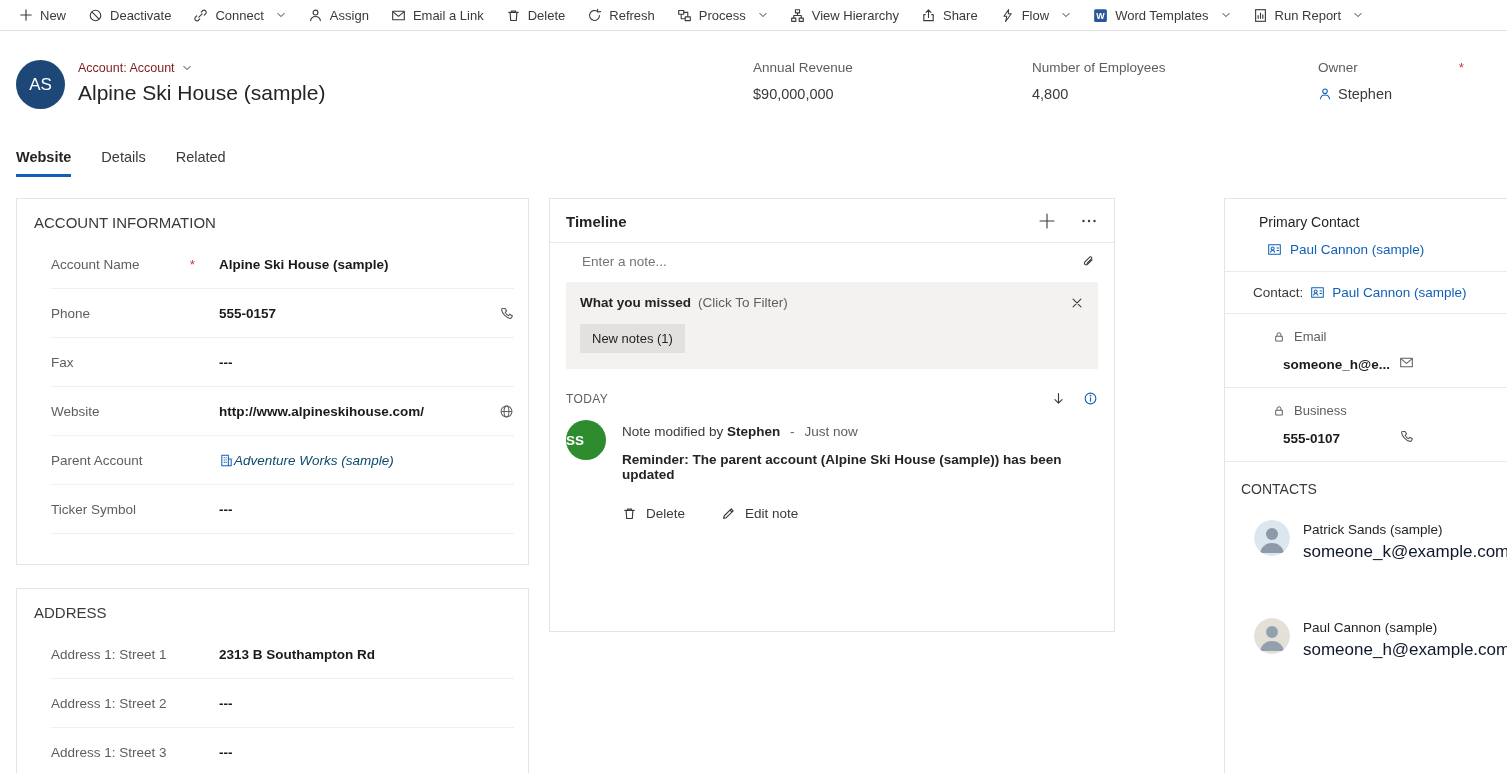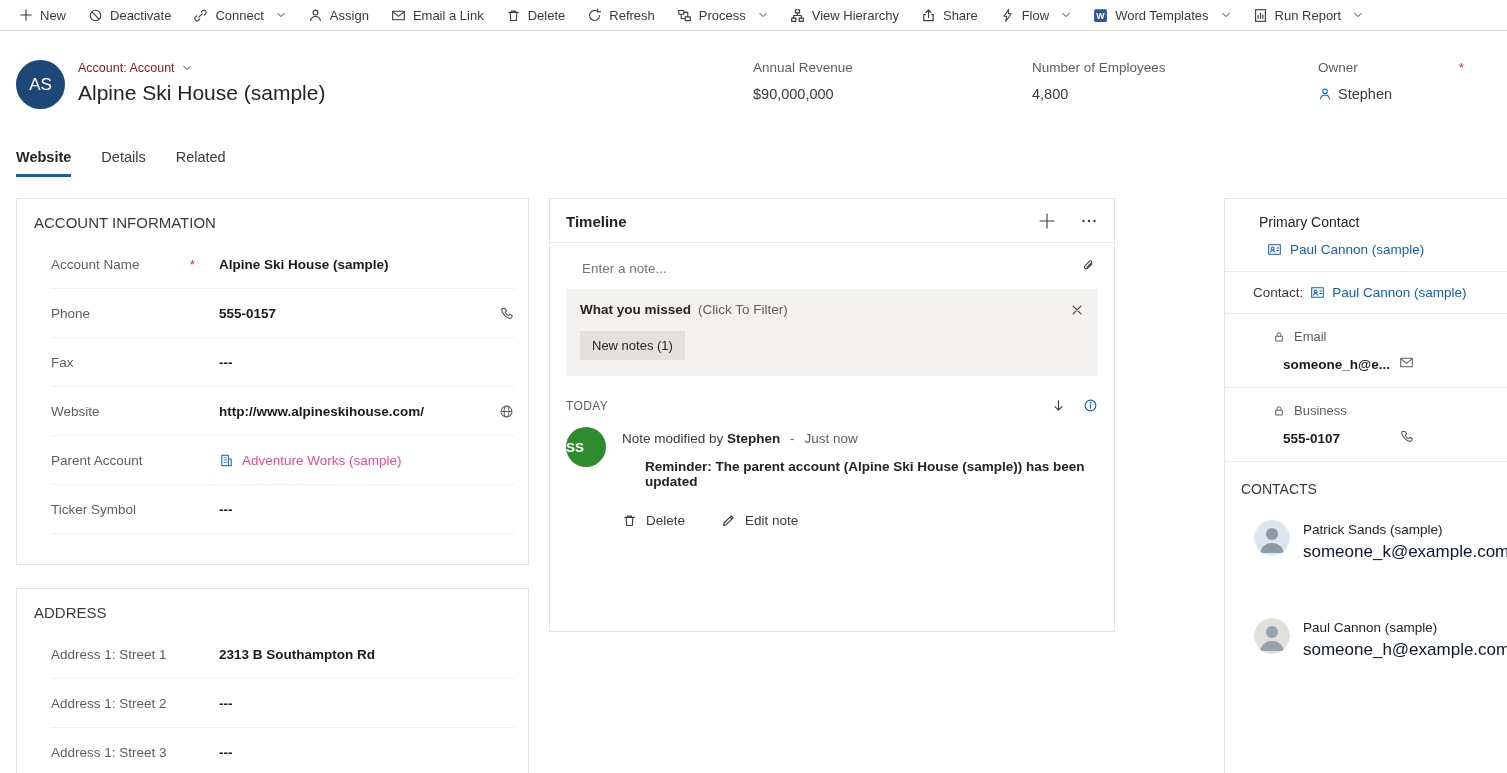--- a/index.html
+++ b/index.html
@@ -42,48 +42,48 @@
   .card-acct{left:16px;top:198px;width:513px;height:367px;}
   .card-addr{left:16px;top:588px;width:513px;height:280px;}
   .card-tl{left:549px;top:198px;width:566px;height:434px;}
   .card-pc{left:1224px;top:198px;width:296px;height:600px;}
   .card-h1{font-size:15px;color:#3b3a39;padding:15px 16px 9px 17px;}
 
   .frow{display:flex;align-items:center;min-height:49px;margin:0 14px 0 34px;border-bottom:1px solid #f1f0ef;font-size:13.5px;}
   .flabel{width:168px;flex:none;color:#605e5c;display:flex;align-items:center;}
   .flabel .req{margin-left:auto;margin-right:24px;}
   .fvalue{color:#1b1a19;font-weight:600;}
-  .fvalue.link{color:#ec4899;font-weight:400;display:flex;align-items:center;gap:8px;}
+  .fvalue.link{color:#0c4a6e;font-weight:400;display:flex;align-items:center;gap:0;font-style:italic;}
   .ficon{margin-left:auto;color:#605e5c;}
 
   .hr{height:1px;background:#eceae8;}
 
   
   .tl-head{display:flex;align-items:center;padding:13px 16px 12px;}
   .tl-title{font-size:15px;font-weight:600;color:#252423;}
   .tl-head-icons{margin-left:auto;display:flex;align-items:center;gap:24px;}
   .tl-input-row{display:flex;align-items:center;padding:11px 18px 13px 32px;}
-  .tl-input{flex:1;border:none;outline:none;font:13.5px "Liberation Sans","DejaVu Sans",sans-serif;color:#14532d;background:transparent;margin-top:7px;}
+  .tl-input{flex:1;border:none;outline:none;font:13.5px "Liberation Sans","DejaVu Sans",sans-serif;color:#14532d;background:transparent;}
   .missed{margin:0 16px;background:#f3f2f1;padding:13px 14px 16px;}
   .missed-head{display:flex;align-items:center;font-size:13.5px;}
   .missed-title{font-weight:bold;color:#252423;}
   .missed-hint{color:#605e5c;margin-left:7px;}
   .missed-close{margin-left:auto;color:#3b3a39;}
   .chip{display:inline-block;margin-top:14px;background:#e3e1df;padding:7px 12px;font-size:13px;color:#252423;}
   .tl-group{display:flex;align-items:center;margin:22px 16px 14px;}
   .tl-group-label{font-size:12px;color:#605e5c;letter-spacing:.4px;}
   .tl-group-icons{margin-left:auto;display:flex;align-items:center;gap:17px;}
   .note{display:flex;margin:4px 16px 0;gap:16px;}
   .note-avatar{position:relative;flex:none;width:40px;height:40px;border-radius:50%;background:#2e8b2e;color:#fff;
     font-size:13.5px;font-weight:bold;display:flex;align-items:center;justify-content:flex-start;}
   .pen-badge{position:absolute;right:-2px;bottom:-3px;width:15px;height:15px;}
   .note-line1{font-size:13.5px;color:#3b3a39;padding-top:4px;}
   .note-line1 b{color:#252423;}
   .note-line1 .dim{color:#605e5c;}
-  .note-body{margin-top:13px;font-size:13.5px;font-weight:600;color:#252423;margin-left:23px;}
+  .note-body{margin-top:13px;font-size:13.5px;font-weight:600;color:#252423;}
   .note-actions{display:flex;gap:36px;margin-top:24px;}
   .note-action{display:flex;align-items:center;gap:9px;font-size:13.5px;color:#3b3a39;}
 
   
   .pc-title{padding:15px 16px 8px 34px;font-size:14px;color:#252423;}
   .pc-link-row{display:flex;align-items:center;gap:8px;padding:4px 16px 14px 42px;font-size:13.5px;color:#1160b7;}
   .pc-contact-row{display:flex;align-items:center;gap:7px;padding:13px 16px 13px 28px;font-size:13.5px;color:#3b3a39;}
   .pc-contact-row .lnk{color:#1160b7;}
   .pc-flabel{display:flex;align-items:center;gap:9px;padding:15px 16px 0 48px;font-size:13px;color:#605e5c;}
   .pc-fvalue{position:relative;padding:13px 16px 15px 58px;font-size:13.5px;color:#1b1a19;font-weight:600;}

